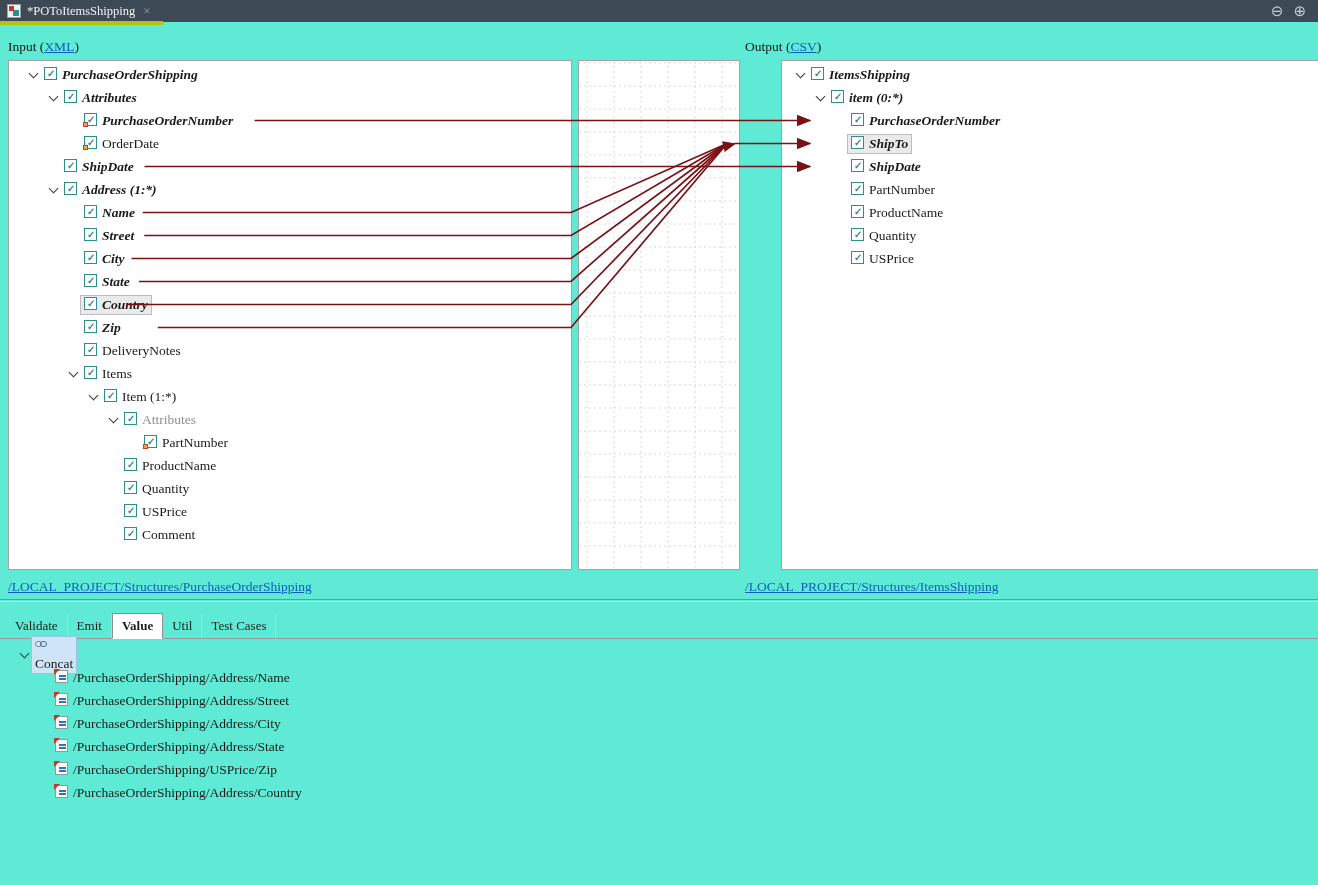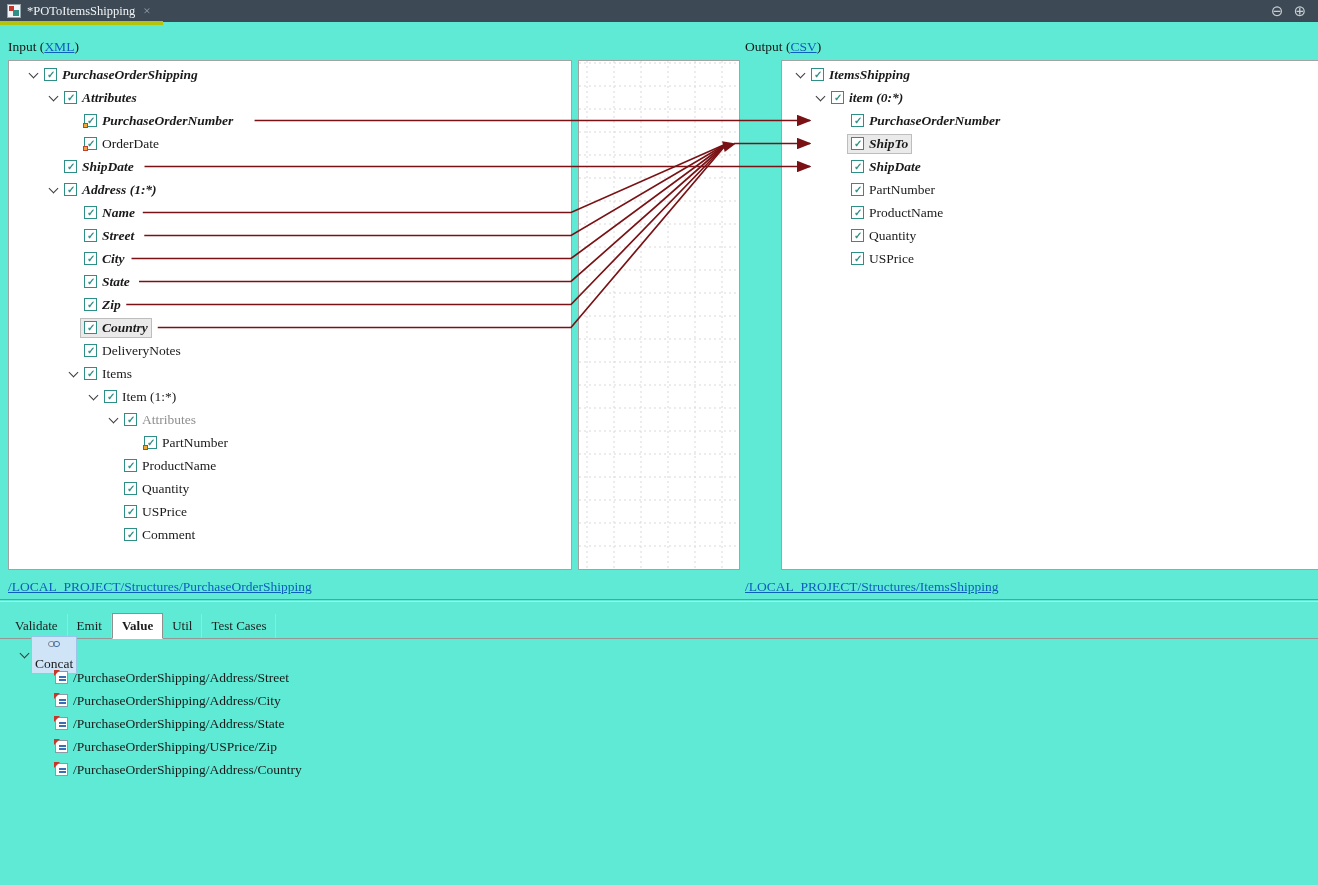--- a/index.html
+++ b/index.html
@@ -26,21 +26,21 @@
   #grid-panel{left:570px;width:162px;}
   #right-panel{left:737px;width:568px;margin-left:36px;}
   #grid-svg{display:block;}
   .lines-overlay{position:absolute;left:0;top:0;pointer-events:none;}
 
   
   .tree{padding-top:2px;}
   .tree-row{height:23px;display:flex;align-items:center;white-space:nowrap;font-size:13.5px;color:#1a1a1a;}
   .chev{width:20px;height:23px;display:flex;align-items:center;justify-content:center;flex:0 0 20px;}
   .chev i{display:block;width:6px;height:6px;border-left:1.4px solid #3c3c3c;border-bottom:1.4px solid #3c3c3c;transform:rotate(-45deg);margin-top:-3px;}
-  .row-core{display:flex;align-items:center;gap:5px;padding:1px 3px;margin-left:-3px;border:1px solid transparent;}
+  .row-core{display:flex;gap:5px;padding:1px 3px;margin-left:-3px;border:1px solid transparent;}
   .row-core.highlight{background:#eaeaea;border-color:#bdbdbd;}
   .row-core.selected{background:#cfe4f7;border-color:#9cc3e8;flex-direction:column;}
   .lbl.bold{font-weight:bold;font-style:italic;}
   .lbl.gray{color:#8f8f8f;}
 
   
   .ic{position:relative;width:13px;height:13px;flex:0 0 13px;box-sizing:border-box;}
   .ic-el,.ic-attr{border:1px solid #2e8f87;background:#fff;}
   .ic-el::after,.ic-attr::after{content:"\2713";position:absolute;left:2px;top:0;font:bold 10px/12px "Liberation Sans",sans-serif;color:#2e8f87;}
   .ic-attr::before{content:"";position:absolute;left:-2px;bottom:-2px;width:5px;height:5px;background:#eda93c;border:1px solid #c43f2e;box-sizing:border-box;z-index:1;}
@@ -155,29 +155,29 @@
               <span class="lbl bold">City</span>
             </span>
           </div>
           <div class="tree-row" style="padding-left: 74px;">
             <span class="row-core">
               <span class="ic ic-el"></span>
               <span class="lbl bold">State</span>
             </span>
           </div>
           <div class="tree-row" style="padding-left: 74px;">
+            <span class="row-core highlight">
+              <span class="ic ic-el"></span>
+              <span class="lbl bold">Country</span>
+            </span>
+          </div>
+          <div class="tree-row" style="padding-left: 74px;">
             <span class="row-core">
               <span class="ic ic-el"></span>
               <span class="lbl bold">Zip</span>
-            </span>
-          </div>
-          <div class="tree-row" style="padding-left: 74px;">
-            <span class="row-core highlight">
-              <span class="ic ic-el"></span>
-              <span class="lbl bold">Country</span>
             </span>
           </div>
           <div class="tree-row" style="padding-left: 74px;">
             <span class="row-core">
               <span class="ic ic-el"></span>
               <span class="lbl">DeliveryNotes</span>
             </span>
           </div>
           <div class="tree-row" style="padding-left: 54px;">
             <span class="chev">
@@ -374,20 +374,26 @@
             <i></i>
           </span>
           <span class="row-core selected">
             <span class="ic ic-concat"></span>
             <span class="lbl">Concat</span>
           </span>
         </div>
         <div class="tree-row" style="padding-left: 54px;">
           <span class="row-core">
             <span class="ic ic-arg"></span>
+            <span class="lbl">/PurchaseOrderShipping/Address/Name</span>
+          </span>
+        </div>
+        <div class="tree-row" style="padding-left: 54px;">
+          <span class="row-core">
+            <span class="ic ic-arg"></span>
             <span class="lbl">/PurchaseOrderShipping/Address/Street</span>
           </span>
         </div>
         <div class="tree-row" style="padding-left: 54px;">
           <span class="row-core">
             <span class="ic ic-arg"></span>
             <span class="lbl">/PurchaseOrderShipping/Address/City</span>
           </span>
         </div>
         <div class="tree-row" style="padding-left: 54px;">

